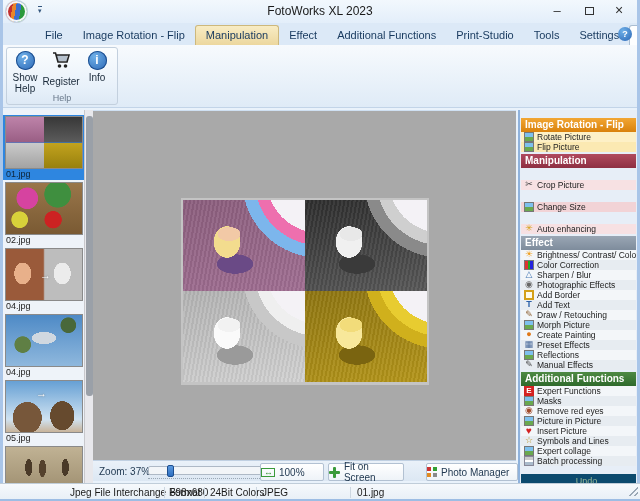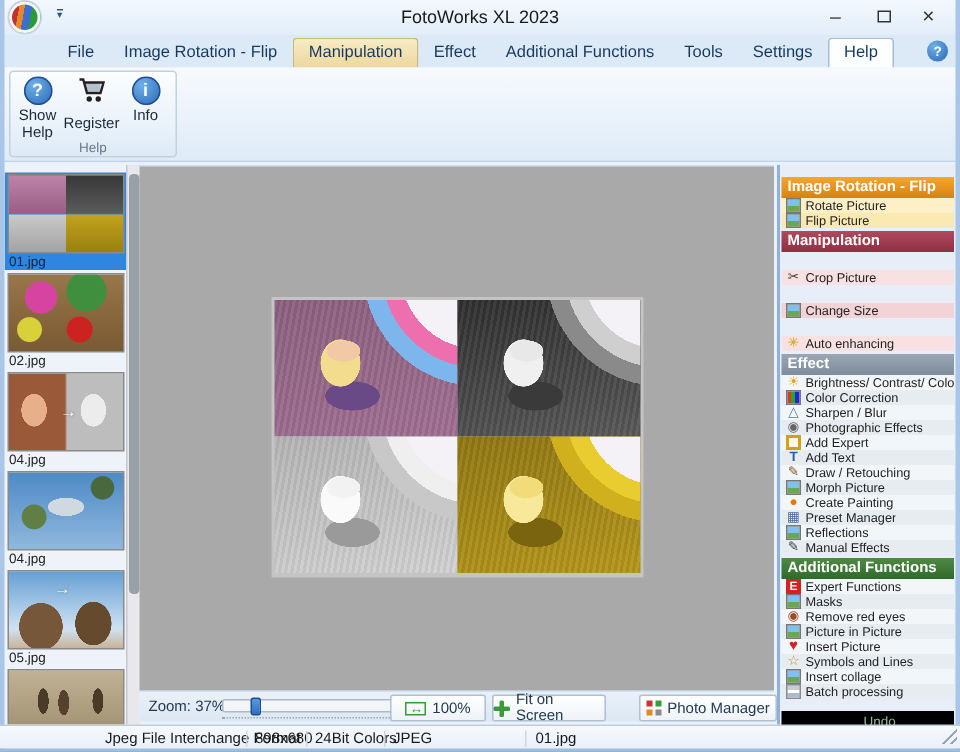--- a/index.html
+++ b/index.html
@@ -97,21 +97,21 @@
   .rp-head.s1 { background:linear-gradient(#f2a633,#d9820d); }
   .rp-head.s2 { background:linear-gradient(#b04a5e,#8e2f42); margin-top:2px; }
   .rp-head.s3 { background:linear-gradient(#9aa6b4,#7e8c9c); margin-top:2px; }
   .rp-head.s4 { background:linear-gradient(#4e8a44,#2f6a2c); margin-top:2px; }
   .rp-item { height:10px; margin:0 1px; display:flex; align-items:center; cursor:default; }
   .sec1 .rp-item { background:#fdf0c6; } .sec1 .rp-item:nth-child(odd){ background:#fbe9b2; }
   .sec2 .rp-item { background:#f7e1e3;margin-top:12px; } .sec2 .rp-item:nth-child(odd){ background:#f2d3d6; }
   .sec3 .rp-item, .sec4 .rp-item { background:#f3f6f9; }
   .sec3 .rp-item:nth-child(odd), .sec4 .rp-item:nth-child(odd) { background:#e7ecf1; }
   .rp-label { font-size:8.5px; color:#222; line-height:10px; white-space:nowrap; overflow:hidden; }
-  .undo-row { margin:8px 1px 0; height:14px; background:#000000; color:#9bbb97; font-size:9px; text-align:center; line-height:14px;padding-left:16px; }
+  .undo-row { margin:8px 1px 0; height:14px; background:#0c4a6e; color:#9bbb97; font-size:9px; text-align:center; line-height:14px;padding-left:16px; }
 
   .ic { width:10px; height:10px; margin:0 3px; flex:0 0 auto; font-size:9px; line-height:9px; text-align:center; }
   .ic-pic { background:linear-gradient(#7ec0ee 0 55%, #6aa84f 55% 100%); border:1px solid #777; }
   .ic-rgb { background:linear-gradient(90deg,#d33 0 33%,#2a2 33% 66%,#22d 66%); border:1px solid #777; }
   .ic-frame { background:#fffbe8; border:2px solid #d4a017; }
   .ic-e { background:#d42222; color:#fff; font-weight:bold; font-size:8px; line-height:10px; }
   .ic-batch { background:linear-gradient(#ccc 0 3px,#fff 3px 5px,#aabbcc 5px 8px,#fff 8px 10px); border:1px solid #889; }
   .ic-glyph { background:transparent; }
   .g-scissors::before{ content:"\2702"; color:#444; }
   .g-wand::before{ content:"\2733"; color:#d4a017; }
@@ -127,21 +127,21 @@
   .g-heart::before{ content:"\2665"; color:#d42222; font-size:10px; }
   .g-star::before{ content:"\2606"; color:#b8952a; }
 
   
   .zoombar { position:absolute; left:93px; top:460px; width:423px; height:21px; background:linear-gradient(#eaf1f9,#dce7f3); border-top:1px solid #c0d0e2; }
   .zoom-label { position:absolute; left:6px; top:5px; font-size:10px; color:#223a52; }
   .zoom-slider { position:absolute; left:55px; top:5px; width:150px; height:9px; background:#f2f5f8; border:1px solid #aeb9c6; border-radius:2px; }
   .zoom-thumb { position:absolute; left:12%; top:-2px; width:7px; height:12px; background:linear-gradient(#5b9ae0,#2f6fc0); border:1px solid #1d4e8e; border-radius:2px; }
   .zoom-ticks { position:absolute; left:55px; top:17px; width:150px; border-bottom:1px dotted #9aa8b6; }
   .zbtn { position:absolute; top:2px; height:18px; background:linear-gradient(#ffffff,#eef3f8); border:1px solid #b2c1d2; border-radius:2px;
-          font-size:10px; color:#223a52; display:flex; align-items:center; justify-content:center; gap:4px; cursor:default; }
+          font-size:10px; color:#223a52; display:flex; align-items:center; justify-content:flex-start; gap:4px; cursor:default; }
   .zb-100 { left:167px; width:64px; } .zb-fit { left:235px; width:76px; } .zb-pm { left:333px; width:92px; }
   .zi-100 { width:14px; height:9px; border:1px solid #3a9a3a; position:relative; }
   .zi-100::before { content:"\2194"; position:absolute; left:2px; top:-2px; color:#3a9a3a; font-size:9px; }
   .zi-fit { width:11px; height:11px; position:relative; }
   .zi-fit::before { content:""; position:absolute; left:0; top:4px; width:11px; height:3px; background:#3a9a3a; border-radius:1px; }
   .zi-fit::after  { content:""; position:absolute; left:4px; top:0; width:3px; height:11px; background:#3a9a3a; border-radius:1px; }
   .zi-pm { width:10px; height:10px;
            background: linear-gradient(#cc3333,#cc3333) 0 0/4px 4px no-repeat,
                        linear-gradient(#33a033,#33a033) 6px 0/4px 4px no-repeat,
                        linear-gradient(#e08a22,#e08a22) 0 6px/4px 4px no-repeat,
@@ -169,20 +169,21 @@
     <span class="winbtn max"><i></i></span>
     <span class="winbtn close">×</span>
   </div>
 
   <div class="tabbar">
     <span class="tab">File</span>
     <span class="tab">Image Rotation - Flip</span>
     <span class="tab hl">Manipulation</span>
     <span class="tab">Effect</span>
     <span class="tab">Additional Functions</span>
+    <span class="tab">Print-Studio</span>
     <span class="tab">Tools</span>
     <span class="tab">Settings</span>
     <span class="tab active">Help</span>
     <span class="help-round">?</span>
   </div>
 
   <div class="ribbon">
     <div class="rgroup">
       <div class="rbuttons">
         <div class="rbtn">
@@ -287,41 +288,41 @@
       <div class="rp-item">
         <span class="ic ic-glyph g-tri"></span>
         <span class="rp-label">Sharpen / Blur</span>
       </div>
       <div class="rp-item">
         <span class="ic ic-glyph g-cam"></span>
         <span class="rp-label">Photographic Effects</span>
       </div>
       <div class="rp-item">
         <span class="ic ic-frame"></span>
-        <span class="rp-label">Add Expert</span>
+        <span class="rp-label">Add Border</span>
       </div>
       <div class="rp-item">
         <span class="ic ic-glyph g-text"></span>
         <span class="rp-label">Add Text</span>
       </div>
       <div class="rp-item">
         <span class="ic ic-glyph g-pencil"></span>
         <span class="rp-label">Draw / Retouching</span>
       </div>
       <div class="rp-item">
         <span class="ic ic-pic"></span>
         <span class="rp-label">Morph Picture</span>
       </div>
       <div class="rp-item">
         <span class="ic ic-glyph g-paint"></span>
         <span class="rp-label">Create Painting</span>
       </div>
       <div class="rp-item">
         <span class="ic ic-glyph g-grid"></span>
-        <span class="rp-label">Preset Manager</span>
+        <span class="rp-label">Preset Effects</span>
       </div>
       <div class="rp-item">
         <span class="ic ic-pic"></span>
         <span class="rp-label">Reflections</span>
       </div>
       <div class="rp-item">
         <span class="ic ic-glyph g-pen"></span>
         <span class="rp-label">Manual Effects</span>
       </div>
     </div>
@@ -346,21 +347,21 @@
       <div class="rp-item">
         <span class="ic ic-glyph g-heart"></span>
         <span class="rp-label">Insert Picture</span>
       </div>
       <div class="rp-item">
         <span class="ic ic-glyph g-star"></span>
         <span class="rp-label">Symbols and Lines</span>
       </div>
       <div class="rp-item">
         <span class="ic ic-pic"></span>
-        <span class="rp-label">Insert collage</span>
+        <span class="rp-label">Expert collage</span>
       </div>
       <div class="rp-item">
         <span class="ic ic-batch"></span>
         <span class="rp-label">Batch processing</span>
       </div>
     </div>
     <div class="undo-row">Undo</div>
   </div>
 
   <div class="zoombar">

